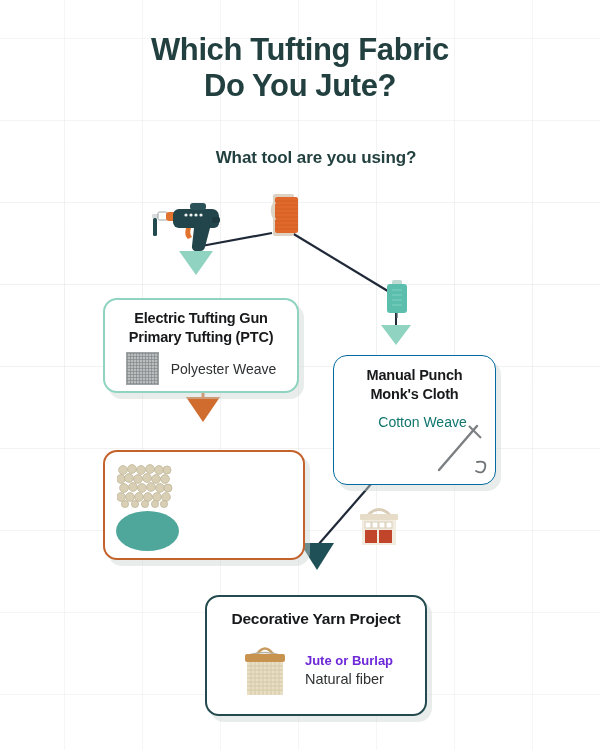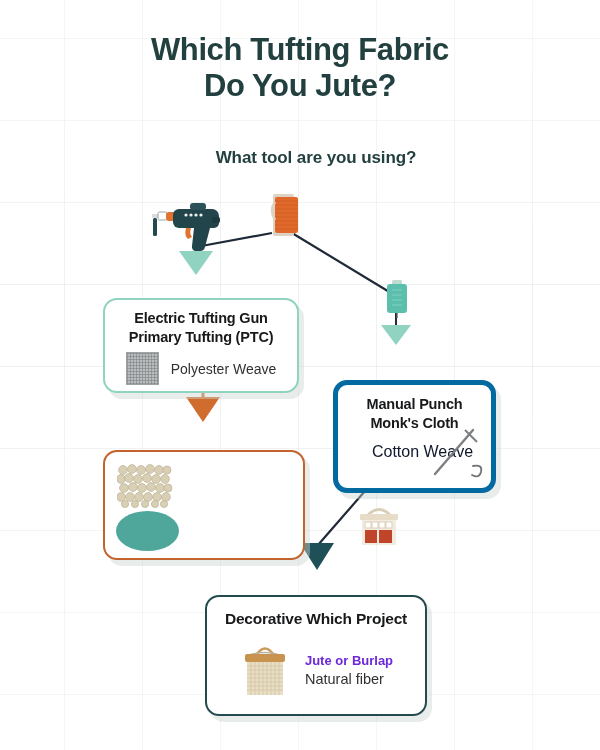--- a/index.html
+++ b/index.html
@@ -59,22 +59,22 @@
     border-radius:14px;
     margin-top:20px;
   }
 
   #node-ptc{
     left:103px;top:278px;width:196px;height:95px;
     border:2px solid #8fd3c0;
     box-shadow:5px 6px 0 rgba(205,212,210,.45);
   }
   #node-monks{
-    left:333px;top:360px;width:163px;height:113px;
-    border:5px solid #0369a1;
+    left:333px;top:335px;width:163px;height:130px;
+    border:1px solid #0369a1;
     box-shadow:5px 6px 0 rgba(205,212,210,.45);
   }
   #node-strength{
     left:103px;top:430px;width:202px;height:110px;
     border:2px solid #c4622c;
     box-shadow:5px 6px 0 rgba(205,212,210,.45);
   }
   #node-wall{
     left:205px;top:575px;width:222px;height:121px;
     border:2.5px solid #234b4f;
@@ -103,21 +103,21 @@
       repeating-linear-gradient(90deg, rgba(120,125,128,.55) 0 1px, transparent 1px 3px),
       #b9bdbe;
     border:1px solid #9ea3a4;
     flex:none;
   }
 
   
   #node-monks .hdr{font-size:14.5px;line-height:19px;padding-top:10px;}
   #monks-sub{
     position:absolute;left:0;top:58px;width:100%;
-    text-align:center;font-size:16px;color:#0f172a;
+    text-align:center;font-size:14px;color:#0f766e;
     padding-left:8px;
   }
   #needle-icon{position:absolute;right:6px;bottom:6px;width:56px;height:58px;}
 
   
   #strength-text{
     position:absolute;left:74px;top:12px;width:122px;
     font-size:15px;line-height:22px;font-weight:700;color:#18191b;
     text-align:center;letter-spacing:-.2px;
   }
@@ -292,21 +292,21 @@
           <circle cx="18" cy="40" r="3.6"></circle>
           <circle cx="28" cy="40" r="3.6"></circle>
         <circle cx="38" cy="40" r="3.6"></circle>
           <circle cx="47" cy="40" r="3.6"></circle>
       </g>
     </svg>
     <div id="ellipse-icon"></div>
   </div>
 
   <div class="node" id="node-wall">
-    <div class="hdr">Decorative Which Project</div>
+    <div class="hdr">Decorative Yarn Project</div>
     <div id="wall-row">
       <svg id="hanging-illus" viewBox="0 0 52 57">
         <path d="M18 13 q8 -11 16 0" stroke="#c89a5c" stroke-width="2.6" fill="none"></path>
         <path d="M8 15 q18 -7 36 0" stroke="#b9b2a2" stroke-width="1.6" fill="none"></path>
         <rect x="6" y="13" width="40" height="8" rx="2" fill="#c8924f"></rect>
         <rect x="8" y="21" width="36" height="33" fill="#e8dec4"></rect>
         <g stroke="#cfc2a0" stroke-width="0.8" opacity=".9">
           <line x1="12" y1="21" x2="12" y2="54"></line>
             <line x1="16" y1="21" x2="16" y2="54"></line>
           <line x1="20" y1="21" x2="20" y2="54"></line>

